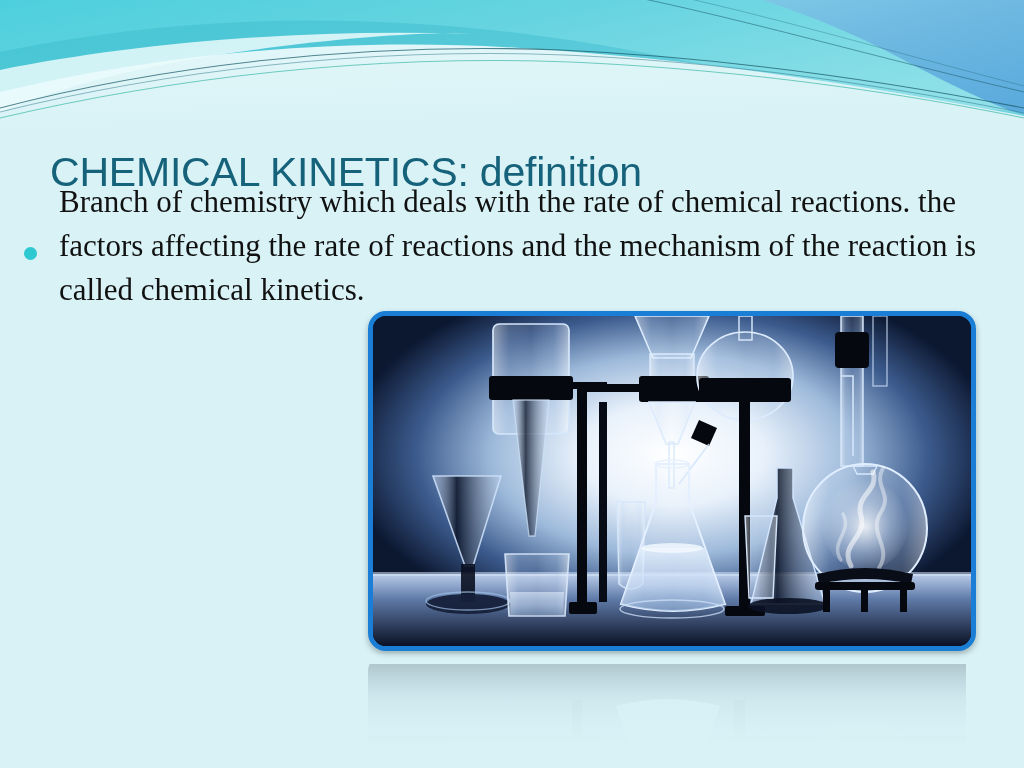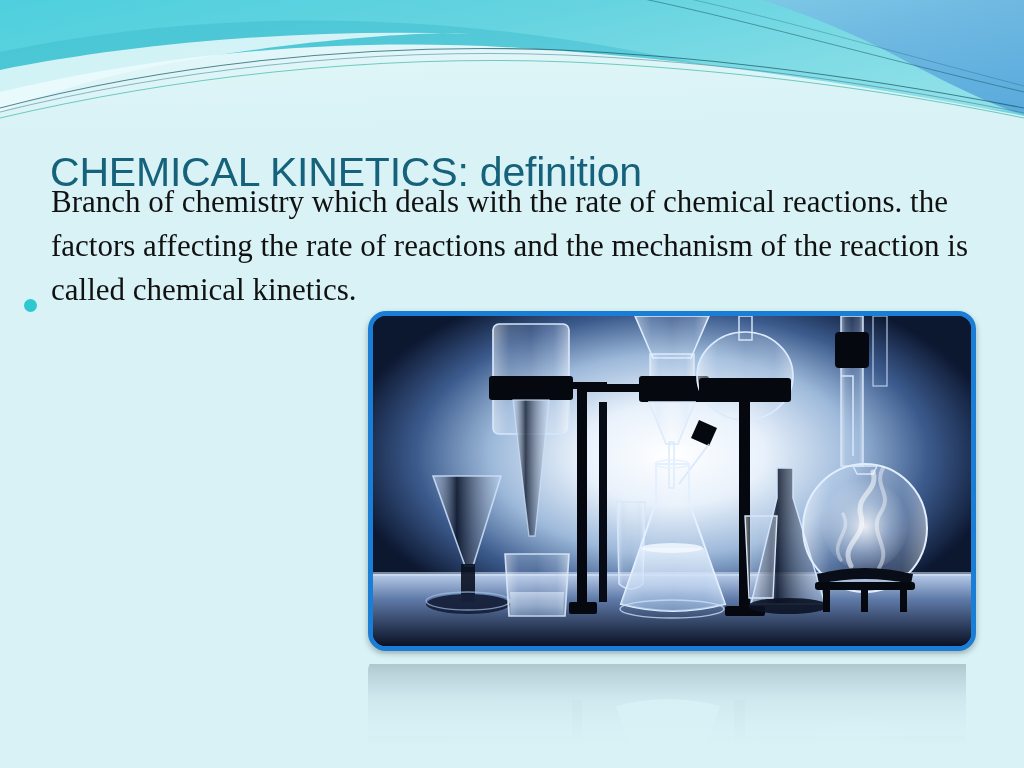--- a/index.html
+++ b/index.html
@@ -50,21 +50,22 @@
 
   
   #body-block {
     position: absolute;
     left: 24px;
     top: 180px;
     width: 975px;
   }
   .bullet-row {
     display: flex;
-    align-items: flex-end;
+    align-items: center;
+    gap: 8px;
   }
   .bullet-dot {
     flex: 0 0 auto;
     width: 13px;
     height: 13px;
     border-radius: 50%;
     background: #2ec8d0;
     margin-top: 15px;
     margin-right: 14px;
   }

